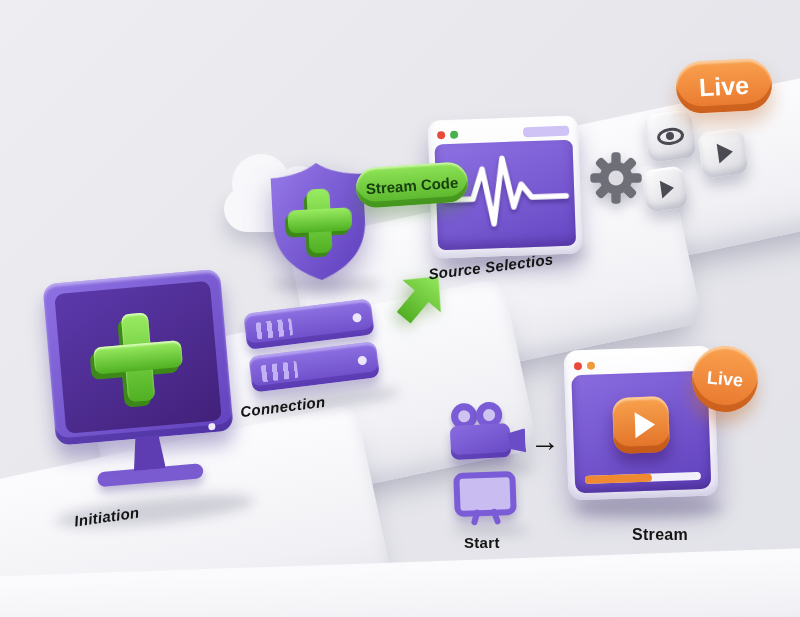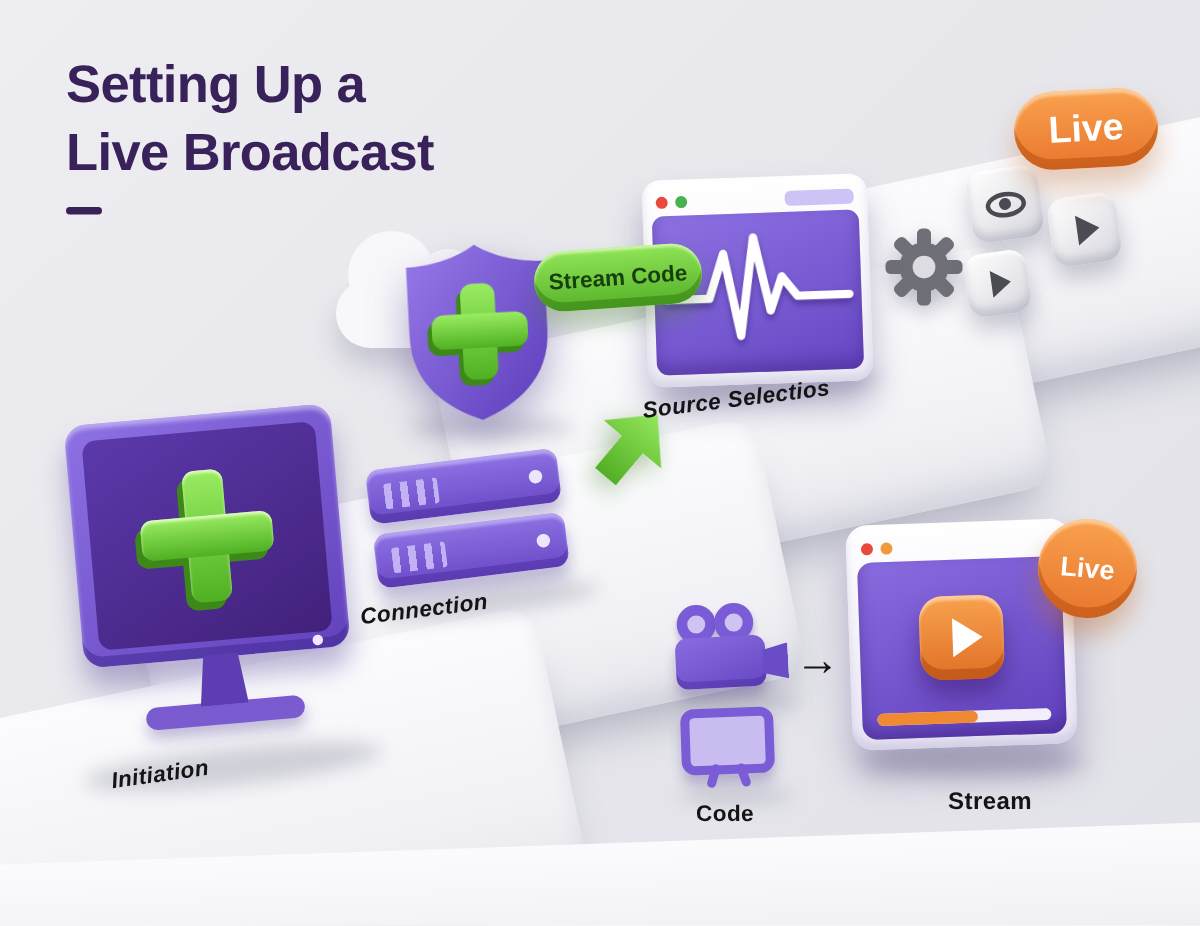--- a/index.html
+++ b/index.html
@@ -196,25 +196,20 @@
   <div class="step floor"></div>
 
   <div class="shadow-e sh-monitor"></div>
   <div class="shadow-e sh-server"></div>
   <div class="shadow-e sh-browser"></div>
   <div class="shadow-e sh-shield"></div>
   <div class="shadow-e sh-player"></div>
   <div class="shadow-e sh-camera"></div>
   <div class="shadow-e sh-board"></div>
 
-  <div class="title-block">
-    <div class="title-line">Setting Up a</div>
-    <div class="title-line">Live Broadcast</div>
-    <div class="title-dash"></div>
-  </div>
 
   <div class="live-pill">Live</div>
 
   <div class="tile tile-eye">
     <span class="eye-shape"></span>
   </div>
   <div class="tile tile-play1">
     <span class="tri-gray"></span>
   </div>
   <div class="gear-wrap">
@@ -318,21 +313,21 @@
   <div class="camera">
     <span class="reel reel-1"></span>
     <span class="reel reel-2"></span>
     <div class="cam-body"></div>
     <div class="cam-lens"></div>
   </div>
   <div class="board">
     <span class="board-leg leg-l"></span>
     <span class="board-leg leg-r"></span>
   </div>
-  <div class="step-label lbl-start">Code</div>
+  <div class="step-label lbl-start">Start</div>
 
   <div class="arrow-right">→</div>
 
   <div class="player">
     <div class="win-bar">
       <span class="dot dot-red"></span>
       <span class="dot dot-orange"></span>
     </div>
     <div class="player-screen">
       <div class="play-btn">

